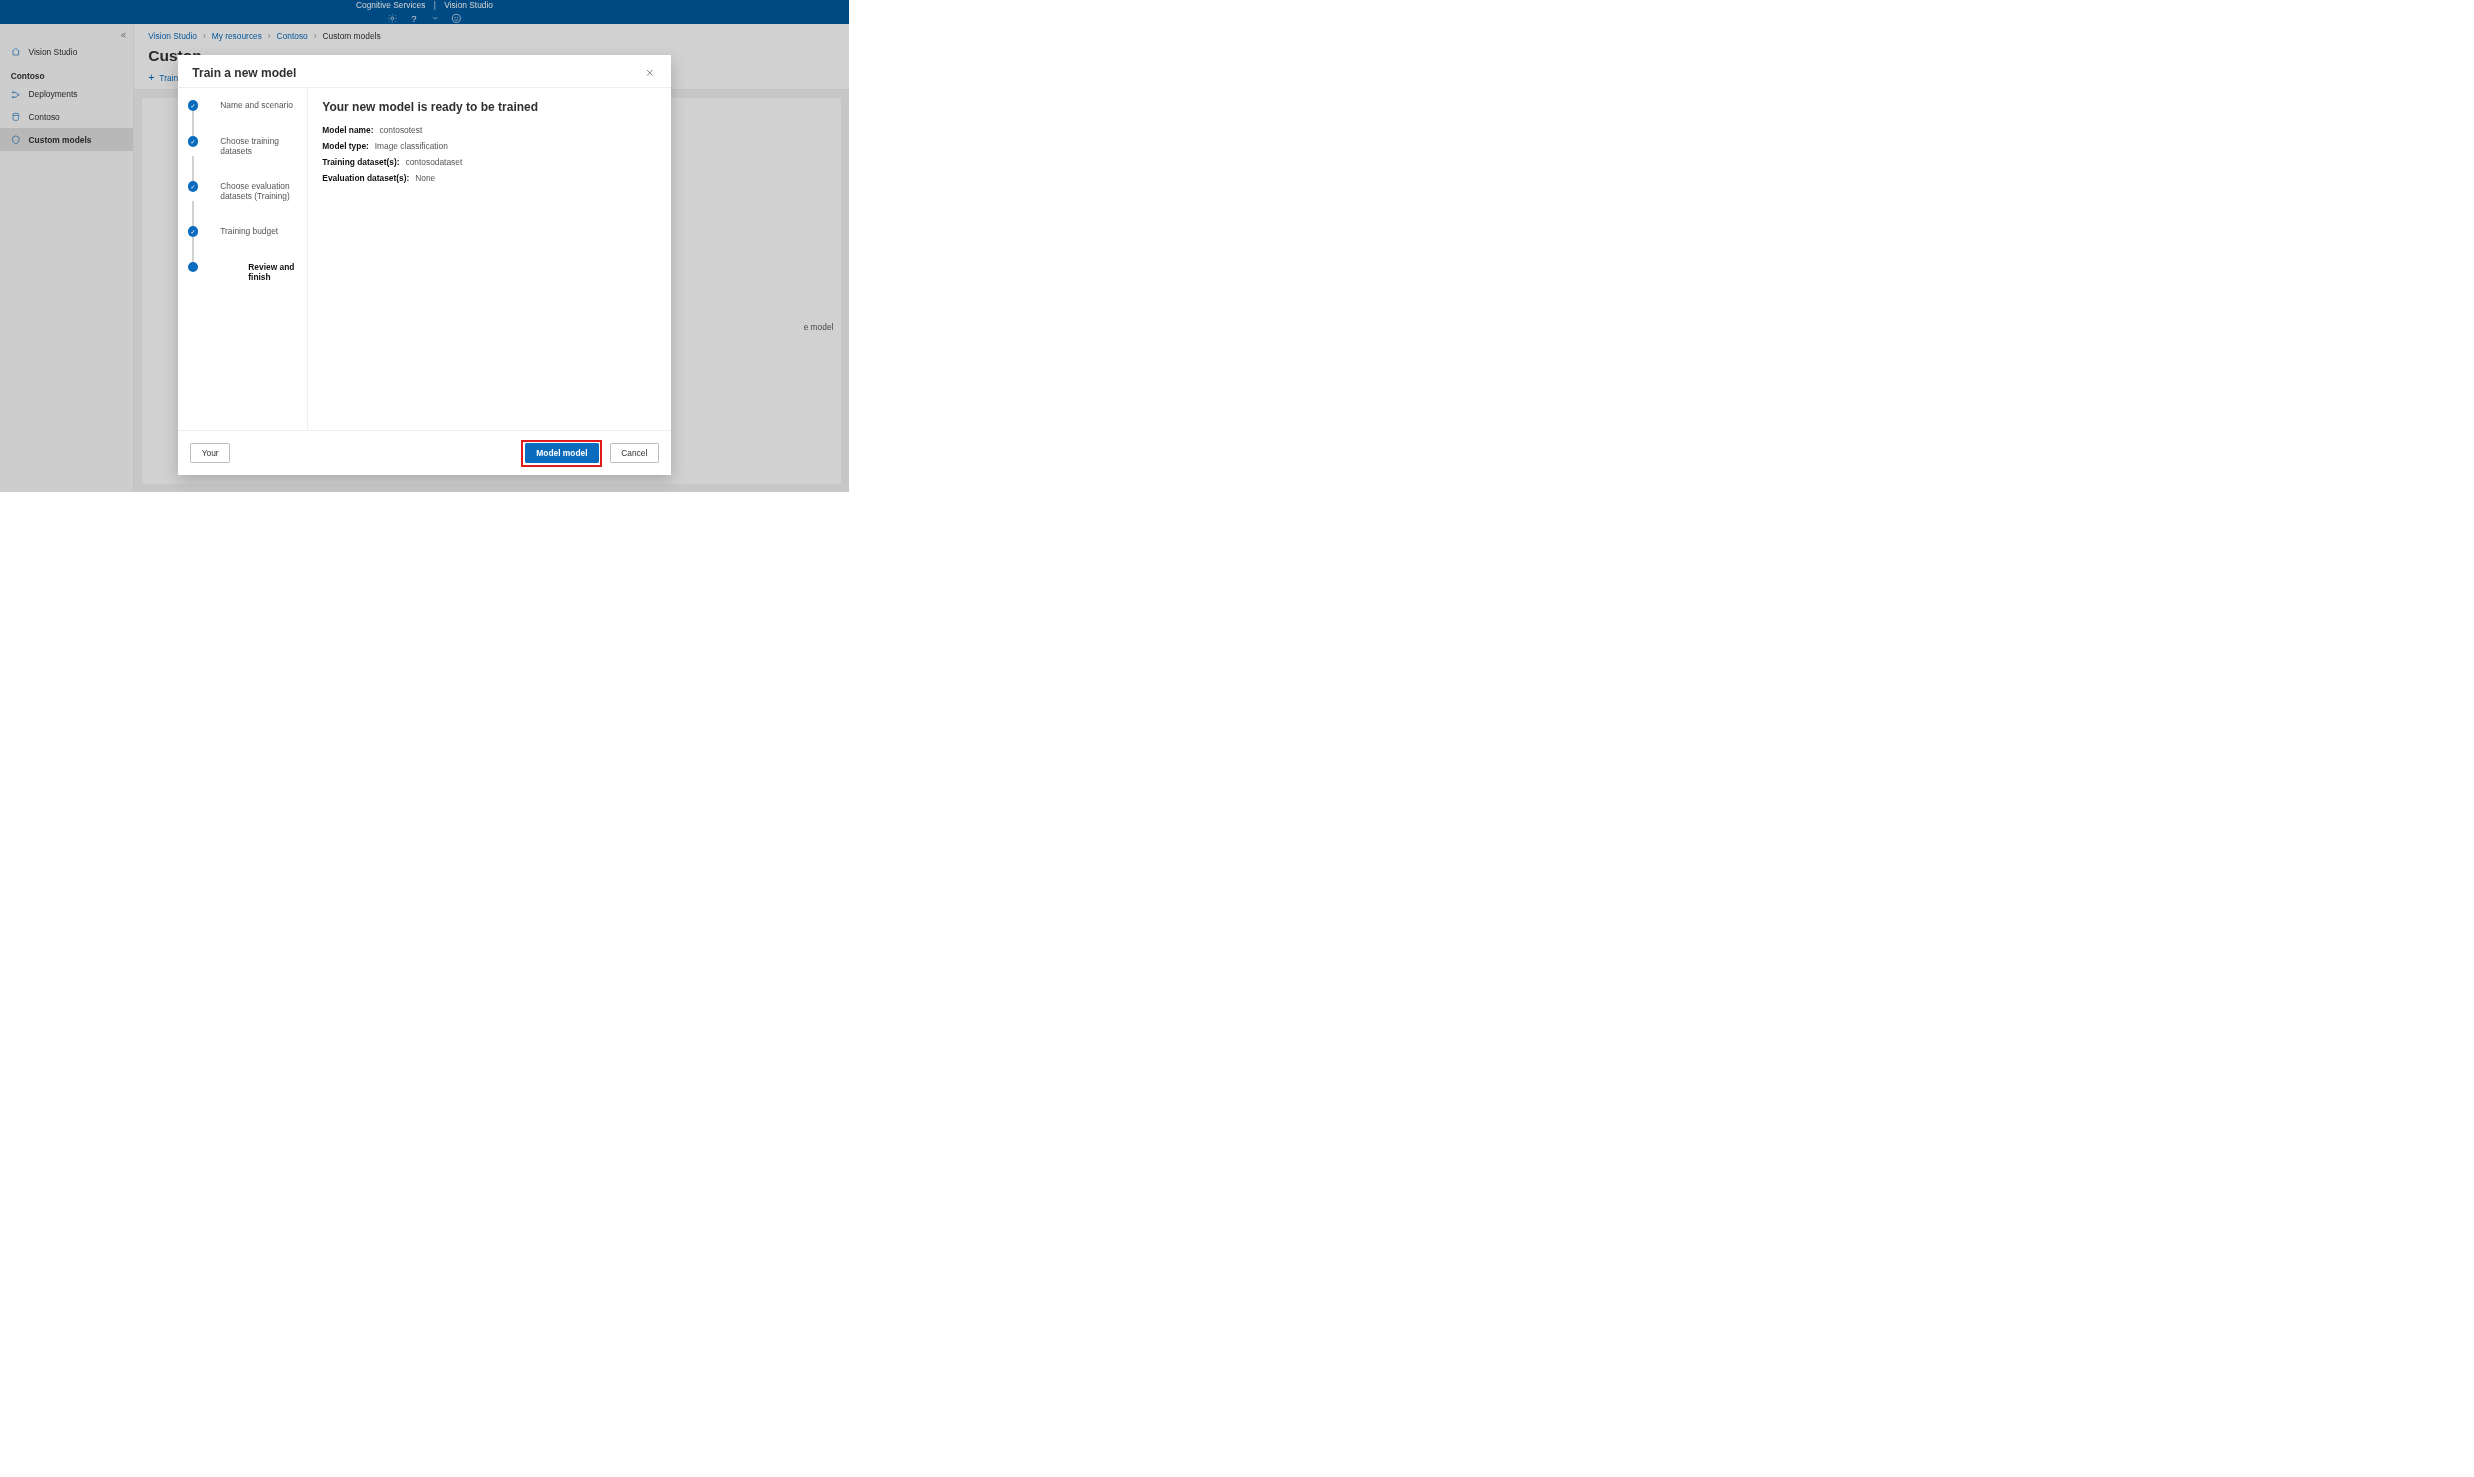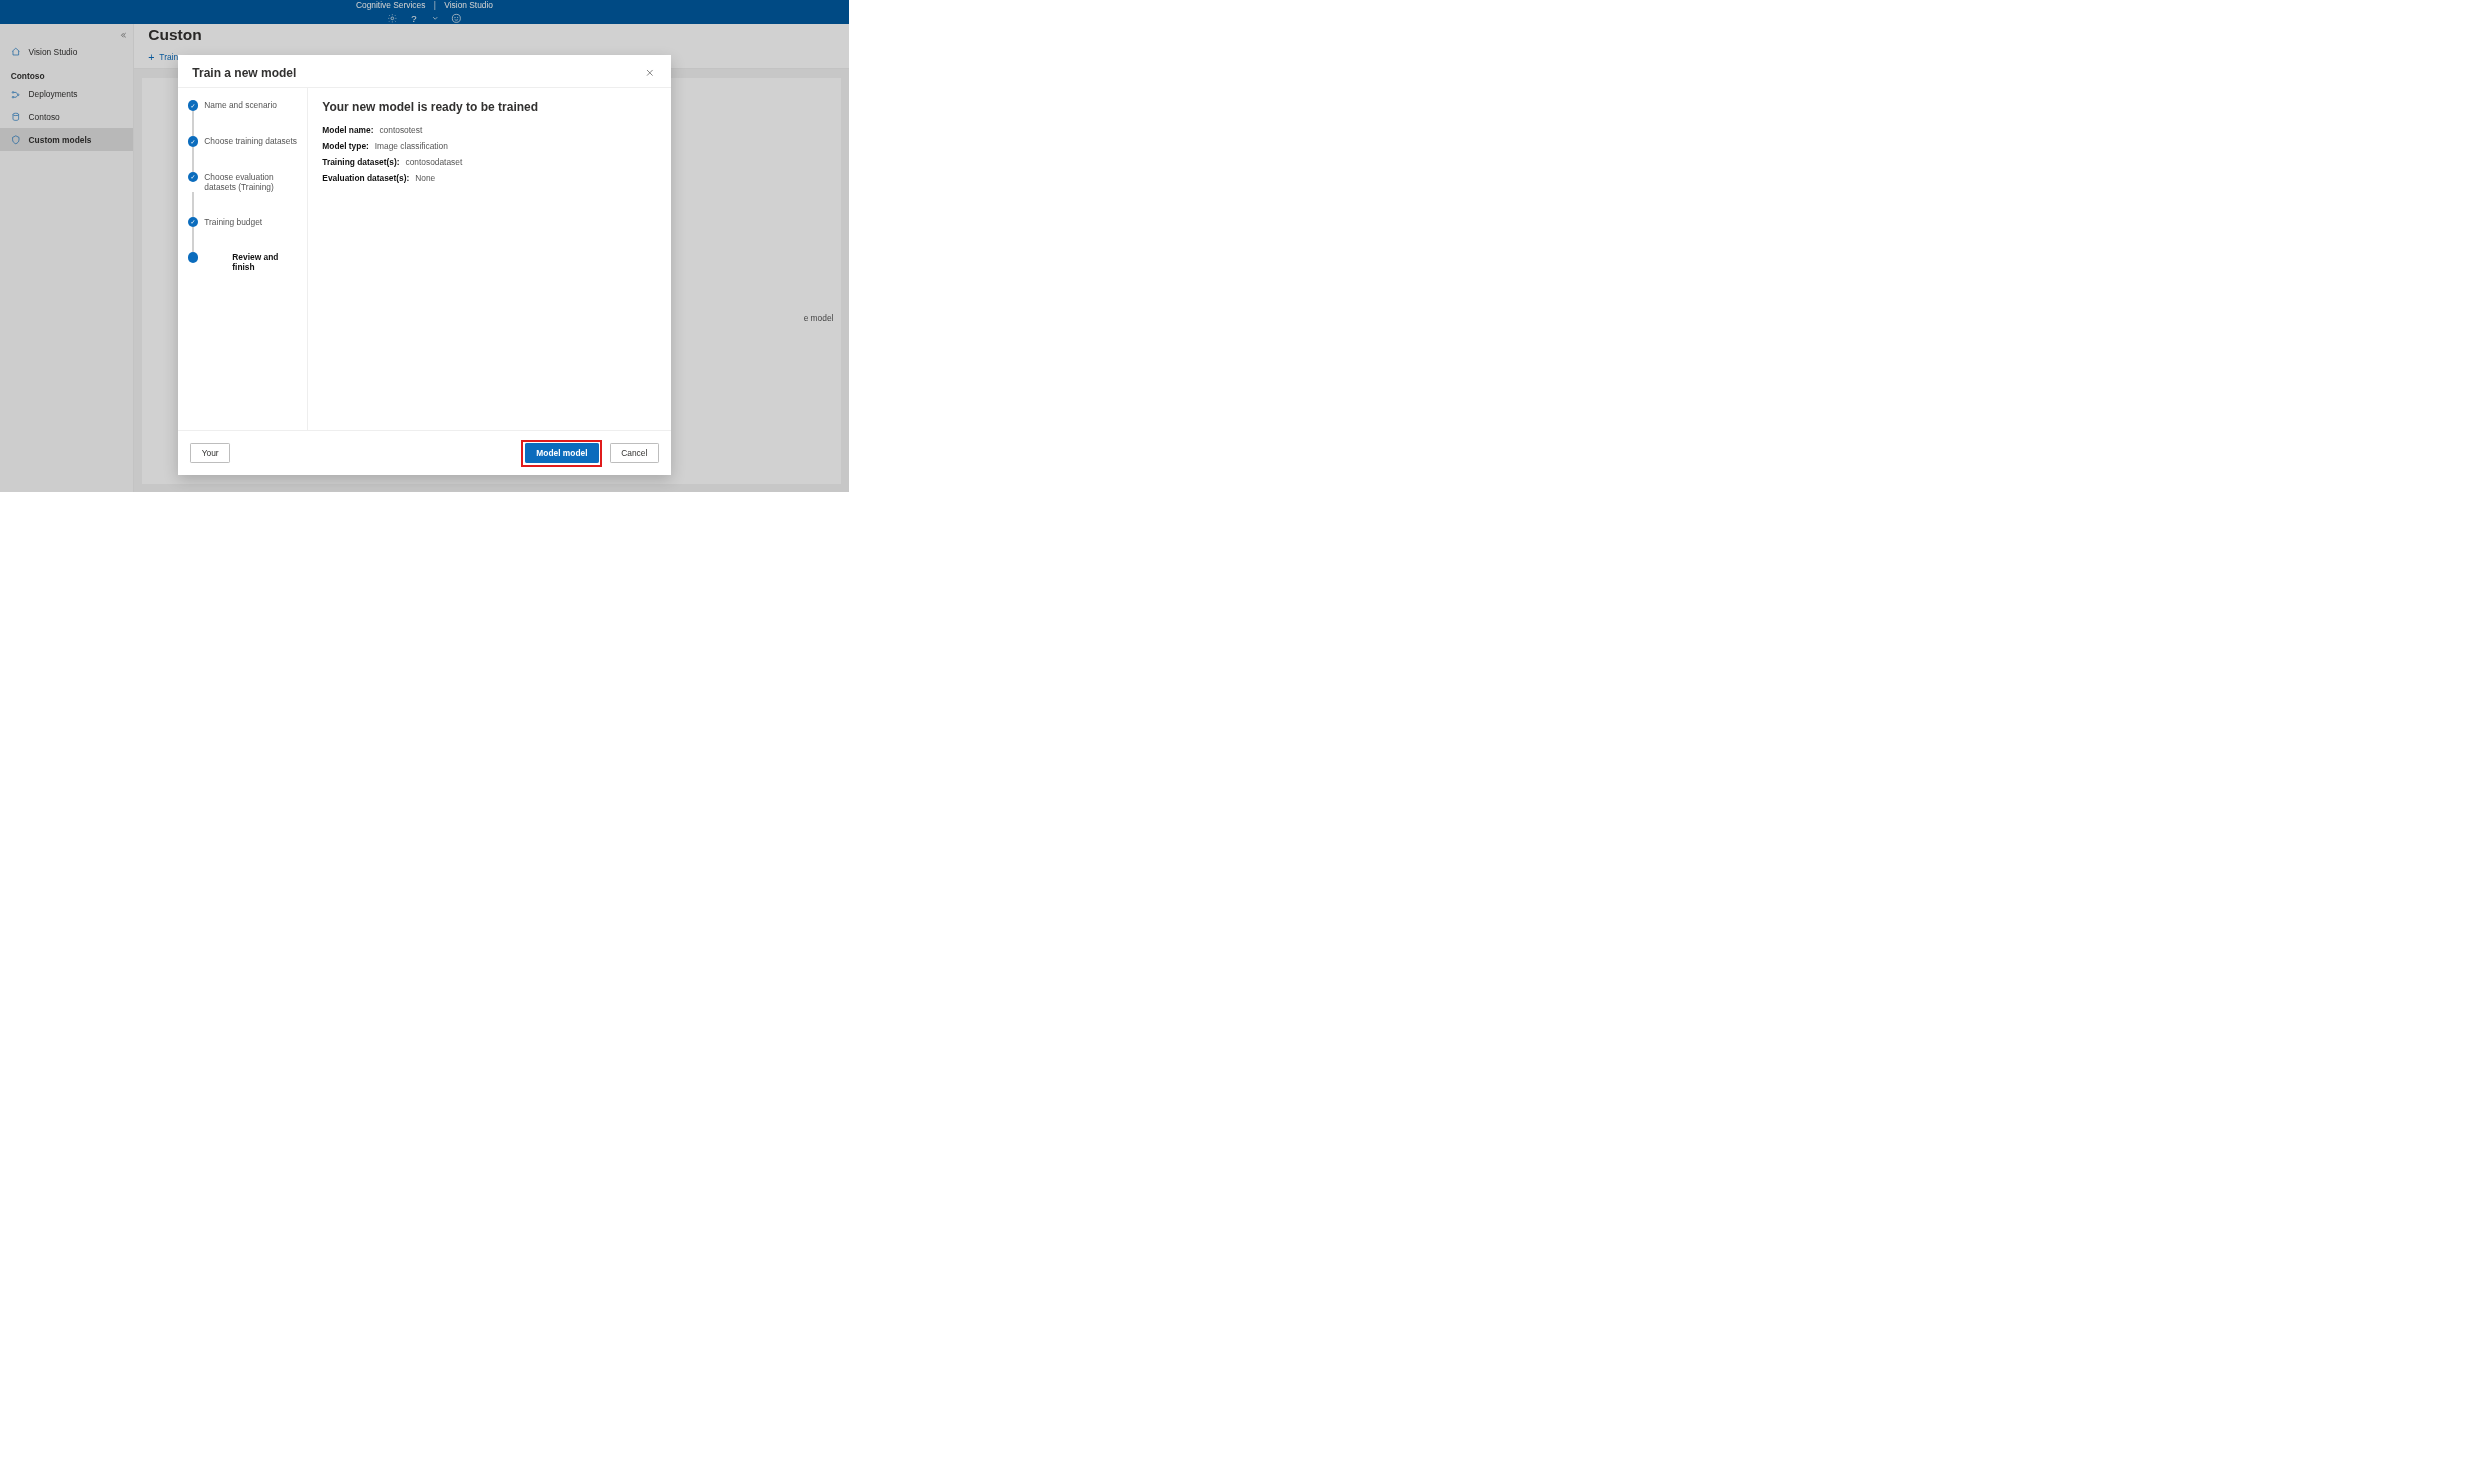--- a/index.html
+++ b/index.html
@@ -52,21 +52,21 @@
     width: 493px; height: 420px;
     background:#fff; box-shadow: 0 4.8px 14.3px rgba(0,0,0,0.2);
     display:flex; flex-direction:column;
   }
   .modal-header { display:flex; align-items:center; justify-content:space-between; padding: 10.7px 14.3px 7.2px; border-bottom:0.6px solid #eee; }
   .modal-title { font-size:12px; font-weight:700; }
   .modal-close { width:14.3px; height:14.3px; display:flex; align-items:center; justify-content:center; cursor:pointer; color:#555; }
   .modal-body { flex:1; display:flex; }
   .wizard-nav { width: 130px; border-right:0.6px solid #eee; padding: 12px 7.2px 7.2px 9.6px; }
   .wizard-steps { position:relative; }
-  .step { display:flex; gap:6px; align-items: flex-start; }
+  .step { display:flex; gap:22px; align-items: flex-start; }
   .step .bullet { width:10.7px; height:10.7px; border-radius:50%; background:#0b6cbd; display:flex; align-items:center; justify-content:center; color:#fff; font-size:6px; flex:0 0 10.7px; z-index:2; }
   .step .bullet.current { background:#0b6cbd; }
   .step .label { color:#555; }
   .step.current .label { color:#111; font-weight:600;padding-left:28px; }
   .step .label { padding-top:0; }
   .connector { width:1.2px; background:#d0d0d0; margin-left:4.8px; height:25px; }
 
   .wizard-content { flex:1; padding: 12px 14.3px; }
   .review-title { font-size:12px; font-weight:700; margin-bottom: 10.7px; }
   .kv { margin-bottom: 6px; color:#555; }
@@ -177,20 +177,29 @@
         <span class="icon">
           <svg viewBox="0 0 24 24" width="9.6" height="9.6" fill="none" stroke="#0b6cbd" stroke-width="1.6">
               <path d="M12 2l8 4v6c0 5-3.5 8-8 10-4.5-2-8-5-8-10V6l8-4z"></path>
             </svg>
         </span>
         <span>Custom models</span>
       </div>
     </div>
 
     <div class="main">
+      <div class="breadcrumbs">
+        <span class="bc">Vision Studio</span>
+        <span class="bcsep">›</span>
+        <span class="bc">My resources</span>
+        <span class="bcsep">›</span>
+        <span class="bc">Contoso</span>
+        <span class="bcsep">›</span>
+        <span class="bc current">Custom models</span>
+      </div>
       <div class="page-title">Custon</div>
       <div class="toolbar">
         <span class="plus">+</span>
         <span>Train a</span>
       </div>
       <div class="canvas">
         <div class="canvas-inner">
           <span class="peek-text">e model</span>
         </div>
       </div>

